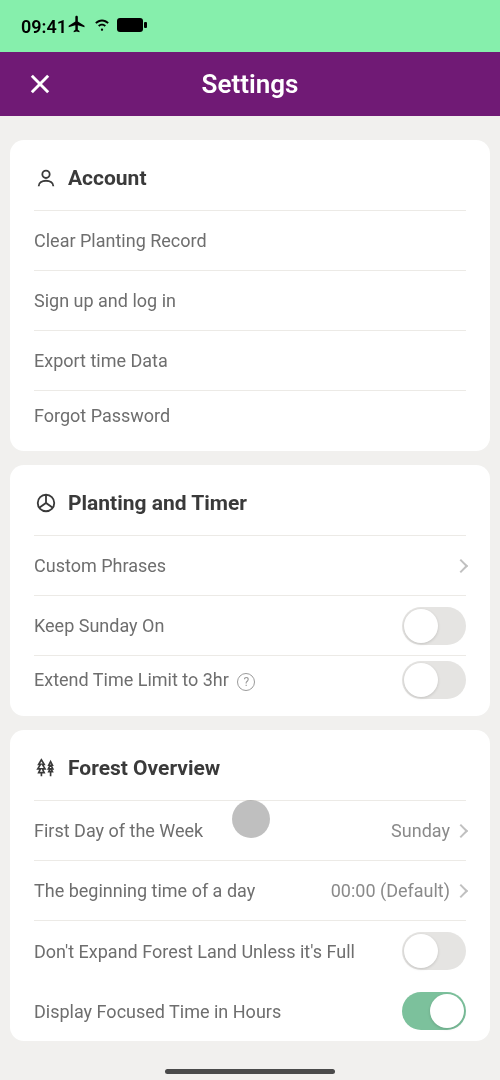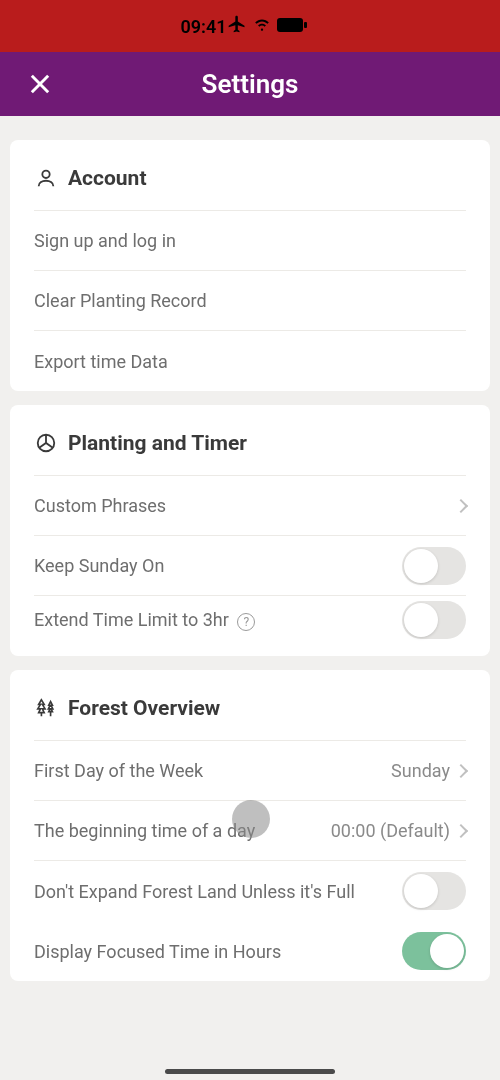--- a/index.html
+++ b/index.html
@@ -1,28 +1,28 @@
 <!DOCTYPE html>
 <html><head>
   <meta charset="utf-8">
   <style>
     * { margin: 0; padding: 0; box-sizing: border-box; font-family: -apple-system, BlinkMacSystemFont, "Segoe UI", Roboto, Helvetica, Arial, sans-serif; }
     body { width: 500px; height: 1080px; background: #f1f0ee; overflow: hidden; position: relative; }
 
-    .status-bar { height: 52px; display: flex; justify-content: center; align-items: center; padding: 0 34px 0 21px; background: #b91c1c; color: #000; }
+    .status-bar { height: 52px; display: flex; justify-content: flex-start; align-items: center; padding: 0 34px 0 21px; background: #86efac; color: #000; }
     .status-time { font-size: 18px; font-weight: 600; color: #000; }
     .status-icons { display: flex; align-items: center; gap: 6px; }
 
     .header { height: 64px; background: #701a75; display: flex; align-items: center; justify-content: center; position: relative; }
     .close-btn { position: absolute; left: 22px; top: 14px; width: 36px; height: 36px; display: flex; align-items: center; justify-content: center; }
     .title { color: #fff; font-size: 26px; font-weight: 600; }
 
     .content { padding: 10px 10px 0 10px; }
 
-    .card { background: #fff; border-radius: 8px; margin-top: 14px; padding: 0 24px; }
+    .card { background: #fff; border-radius: 14px; margin-top: 14px; padding: 0 24px; }
     .card:first-child { margin-top: 14px; }
 
     .section-head { display: flex; align-items: center; padding: 26px 0 20px 0; border-bottom: 1px solid #eceae6; }
     .section-icon { width: 24px; height: 24px; margin-right: 10px; display: inline-flex; align-items: center; justify-content: center; }
     .section-title { font-size: 21px; font-weight: 700; color: #3a3a3a; }
 
     .row { display: flex; align-items: center; justify-content: space-between; min-height: 60px; border-bottom: 1px solid #eceae6; }
     .row:last-child { border-bottom: none; }
     .row-label { font-size: 18px; color: #6e6e6e; }
     .row-value { font-size: 18px; color: #8a8a8a; margin-right: 6px; }
@@ -82,27 +82,30 @@
     <div class="section-head">
       <span class="section-icon">
         <svg width="22" height="22" viewBox="0 0 24 24" fill="none" stroke="#3a3a3a" stroke-width="2">
             <circle cx="12" cy="8" r="4"></circle>
             <path d="M4 21c0-4 4-6 8-6s8 2 8 6"></path>
           </svg>
       </span>
       <span class="section-title">Account</span>
     </div>
     <div class="row">
+      <span class="row-label">Clear Planting Record</span>
+    </div>
+    <div class="row">
       <span class="row-label">Sign up and log in</span>
     </div>
     <div class="row">
-      <span class="row-label">Clear Planting Record</span>
+      <span class="row-label">Export time Data</span>
     </div>
-    <div class="row">
-      <span class="row-label">Export time Data</span>
+    <div class="row" style="padding-bottom:12px;">
+      <span class="row-label">Forgot Password</span>
     </div>
   </div>
 
   <div class="card">
     <div class="section-head">
       <span class="section-icon">
         <svg width="22" height="22" viewBox="0 0 24 24" fill="none" stroke="#3a3a3a" stroke-width="2">
             <circle cx="12" cy="12" r="9"></circle>
             <path d="M12 3v9M5 17l7-5 7 5"></path>
           </svg>

